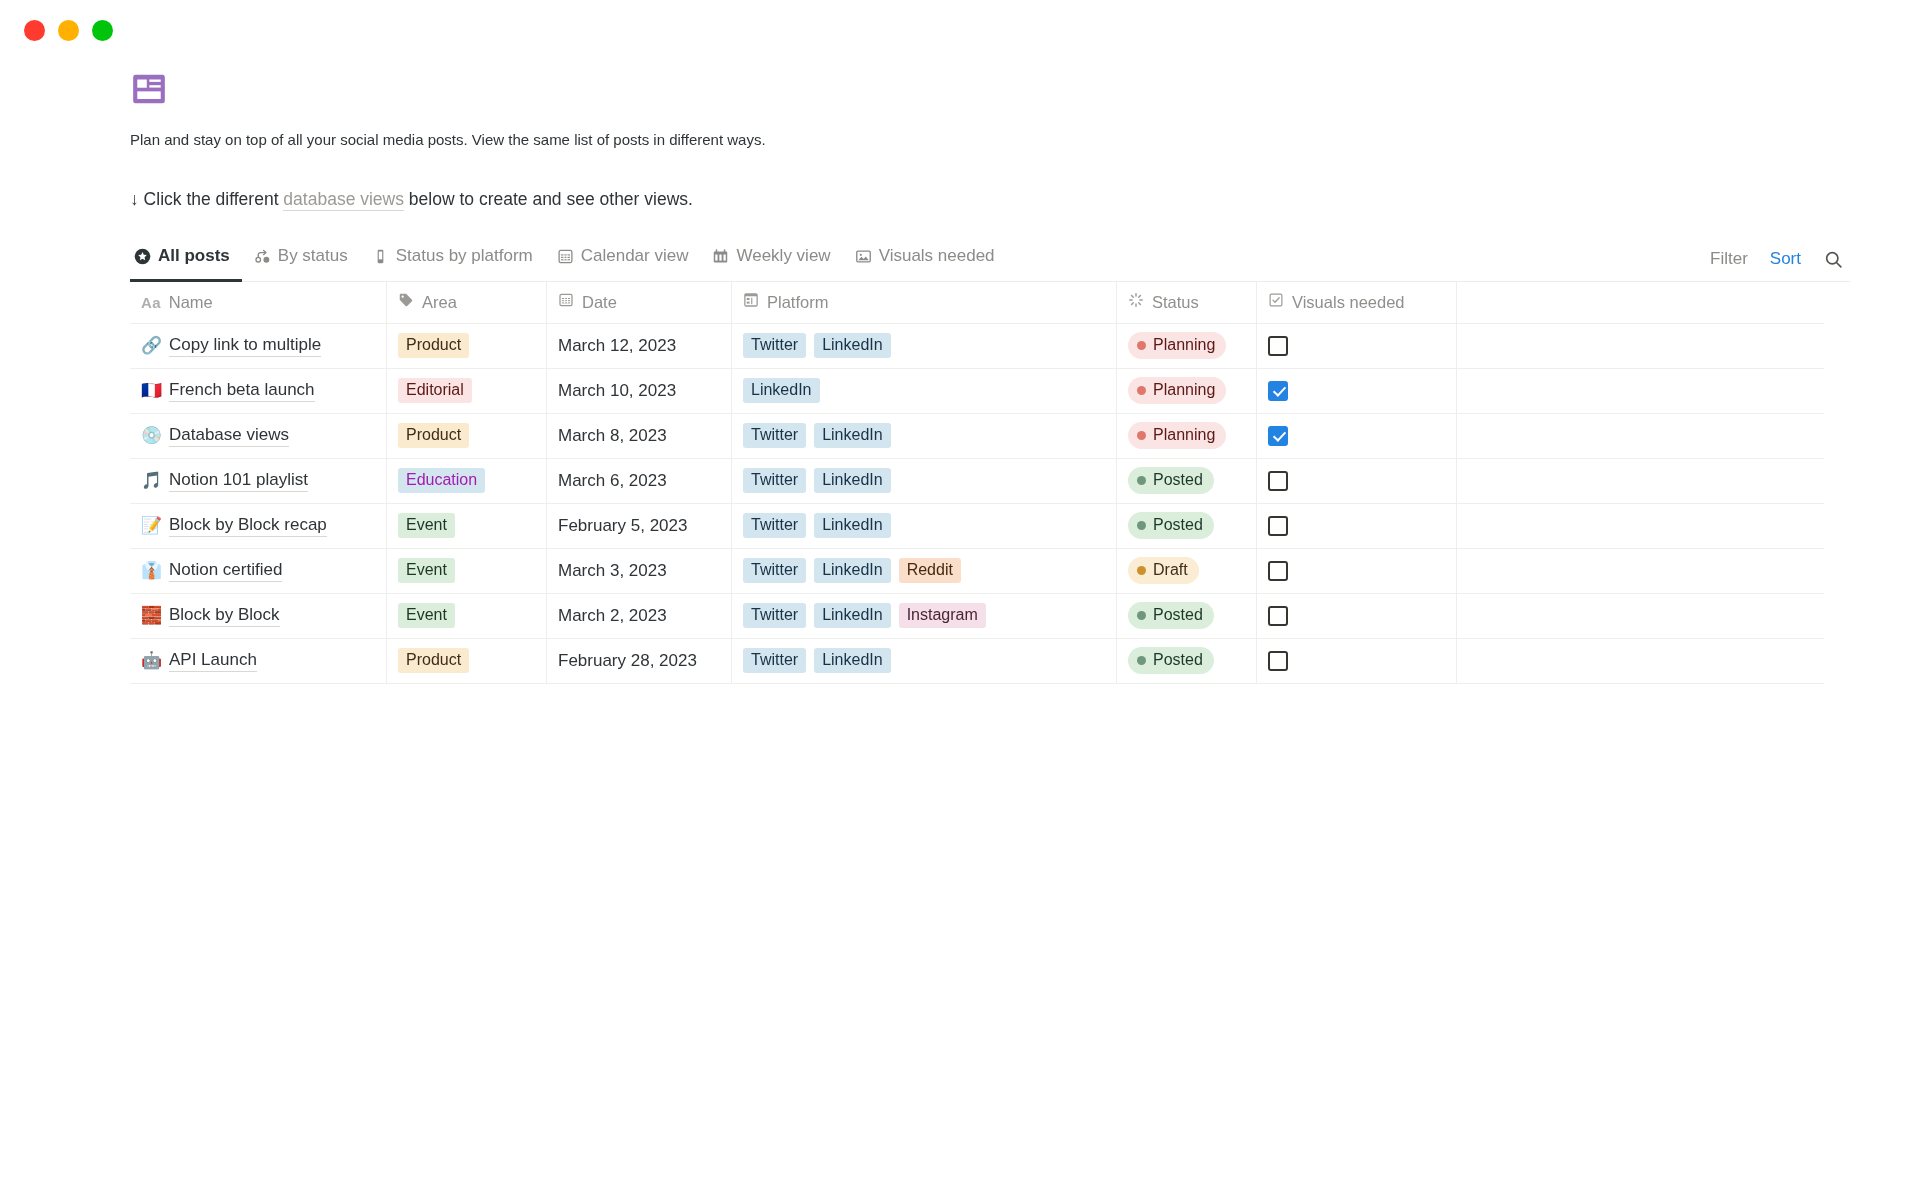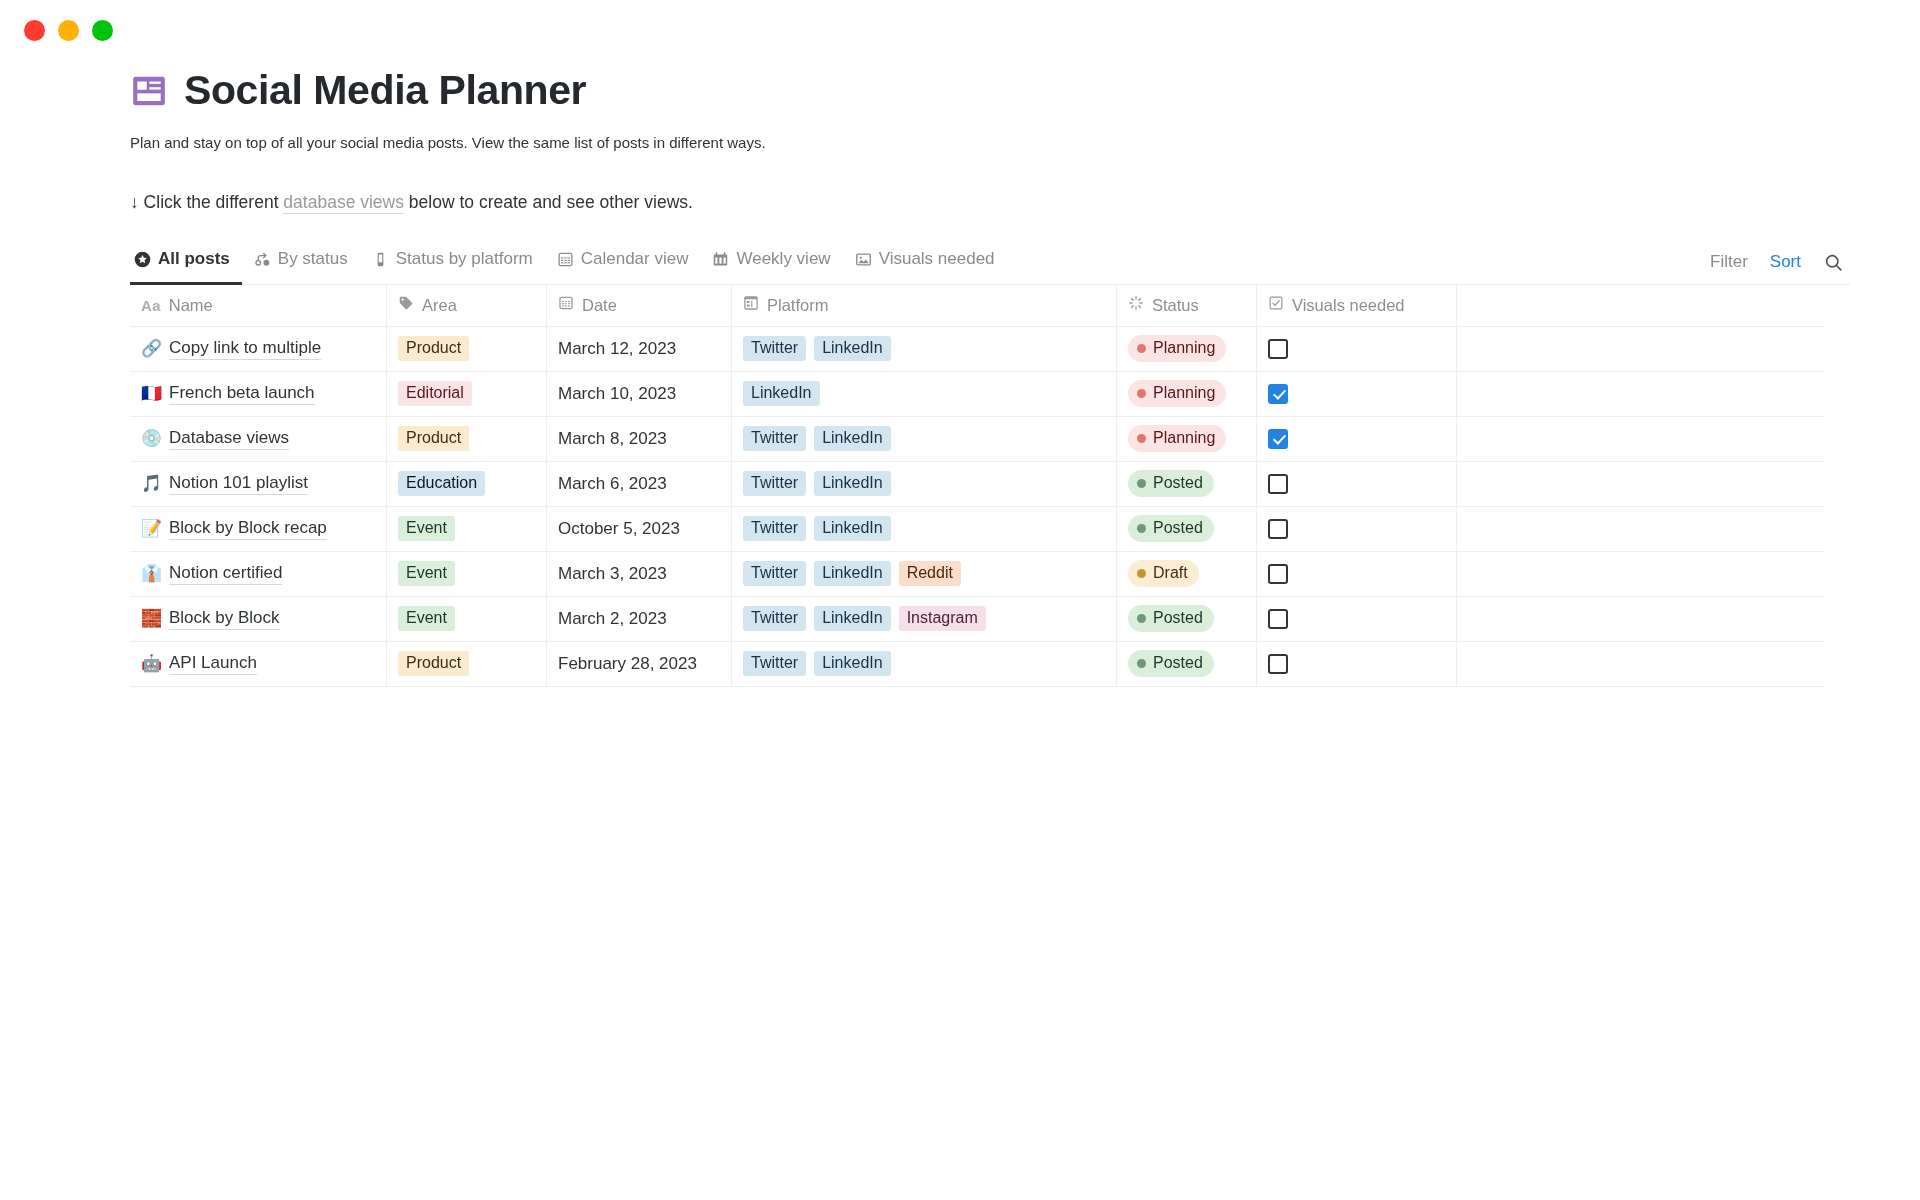--- a/index.html
+++ b/index.html
@@ -173,21 +173,21 @@
     display: inline-flex;
     align-items: center;
     font-size: 16px;
     padding: 2px 8px 3px;
     border-radius: 3px;
     white-space: nowrap;
     line-height: 1.25;
   }
   .tag-product   { background: #faeace; color: #402c1b; }
   .tag-editorial { background: #fbe4e4; color: #5d1715; }
-  .tag-education { background: #d3e5ef; color: #0f172a; }
+  .tag-education { background: #d3e5ef; color: #a21caf; }
   .tag-event     { background: #dbeddb; color: #1c3829; }
   .tag-twitter   { background: #d3e5ef; color: #183347; }
   .tag-linkedin  { background: #d3e5ef; color: #183347; }
   .tag-reddit    { background: #fadec9; color: #49290e; }
   .tag-instagram { background: #f5e0e9; color: #4c2337; }
 
   .date-text { font-size: 17px; color: #2f3437; white-space: nowrap; }
 
   .pill {
     display: inline-flex;
@@ -244,21 +244,20 @@
   <div class="title-row">
     <span>
       <svg class="page-emoji" viewBox="0 0 24 24" aria-hidden="true">
         <rect x="2" y="3" width="20" height="18" rx="1.5" fill="#9B6FC0"></rect>
         <rect x="4.6" y="6" width="6" height="5.2" fill="#ffffff"></rect>
         <rect x="12.2" y="6" width="7.2" height="1.5" fill="#ffffff"></rect>
         <rect x="12.2" y="9.6" width="7.2" height="1.5" fill="#ffffff"></rect>
         <rect x="4.6" y="13.5" width="14.8" height="4.8" fill="#ffffff"></rect>
       </svg>
     </span>
-    <div class="page-title">Social Media Planner</div>
   </div>
 
   <div class="page-desc">Plan and stay on top of all your social media posts. View the same list of posts in different ways.</div>
 
   <div class="page-hint"><span>↓ Click the different </span><span class="hint-link">database views</span><span> below to create and see other views.</span></div>
 
   <div class="viewbar">
 
     <div class="viewtabs">
 
@@ -517,21 +516,21 @@
         </div>
         <div class="trow">
           <div class="tcell c-name">
          <span class="row-emoji">📝</span>
          <span class="row-title">Block by Block recap</span>
        </div>
        <div class="tcell c-area">
          <span class="tag tag-event">Event</span>
        </div>
        <div class="tcell c-date">
-         <span class="date-text">October 5, 2023</span>
+         <span class="date-text">February 5, 2023</span>
        </div>
        <div class="tcell c-platform">
             <span class="tag tag-twitter">Twitter</span>
             <span class="tag tag-linkedin">LinkedIn</span>
           </div>
        <div class="tcell c-status">
          <span class="pill pill-posted">
            <span class="dot"></span>Posted
          </span>
        </div>

